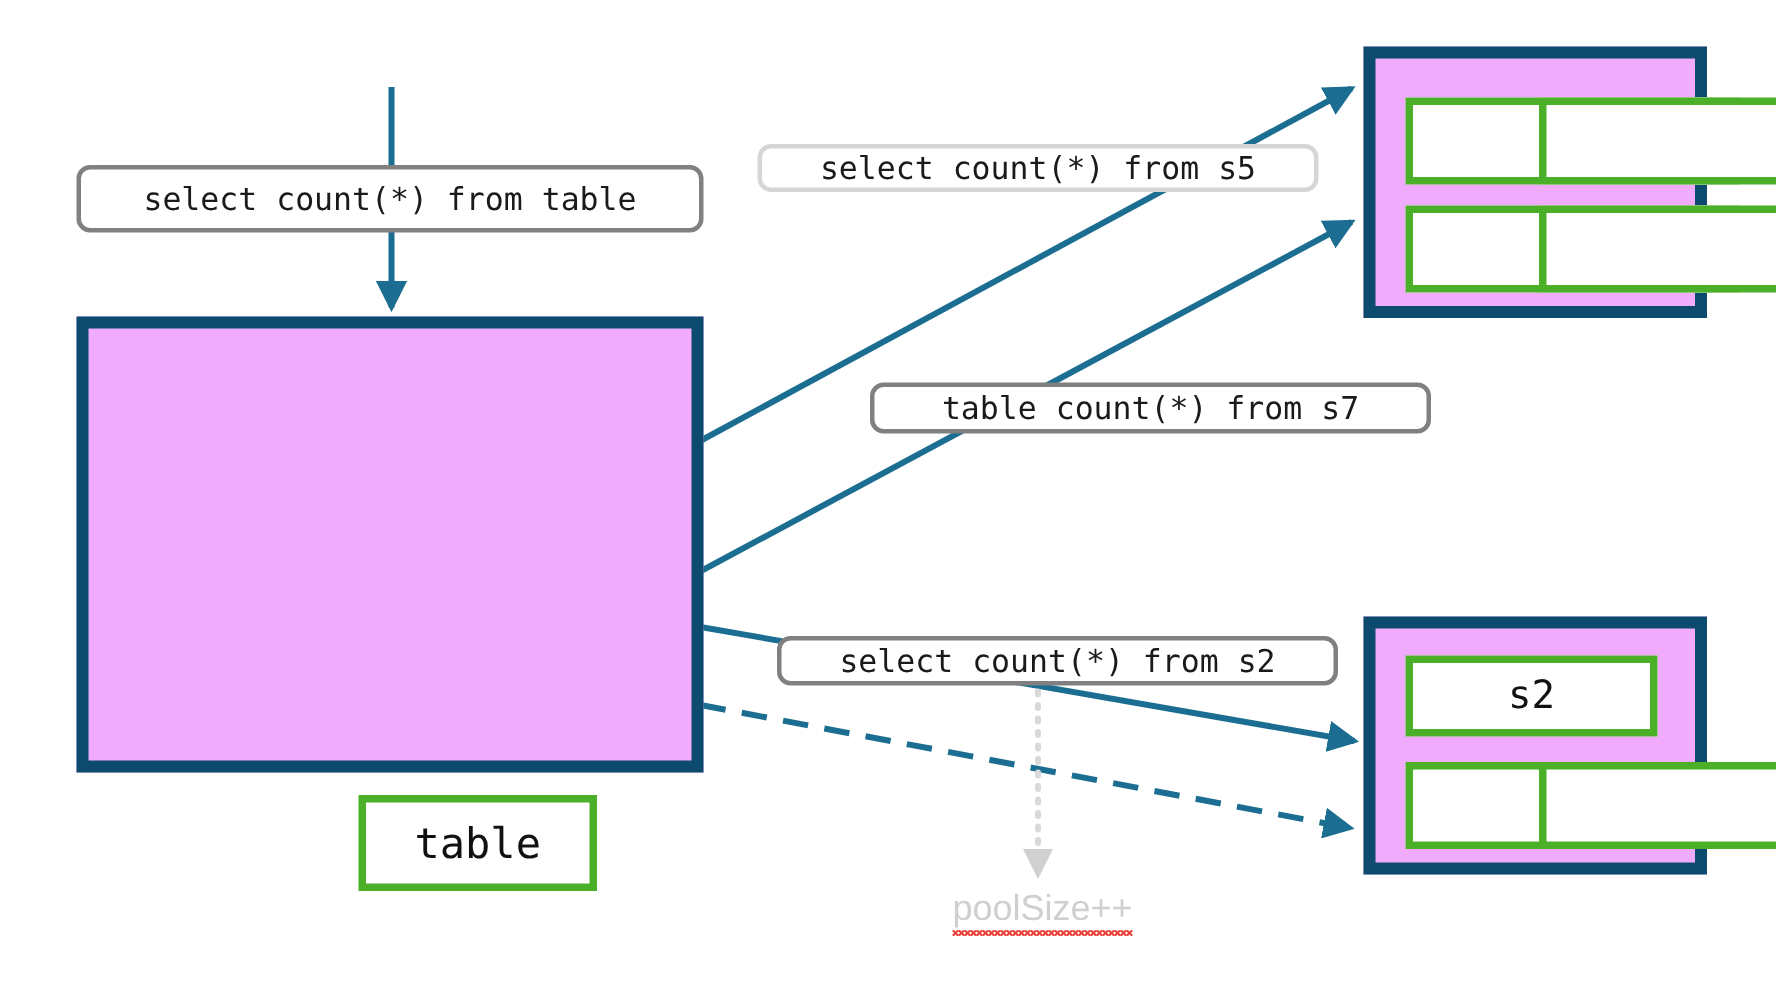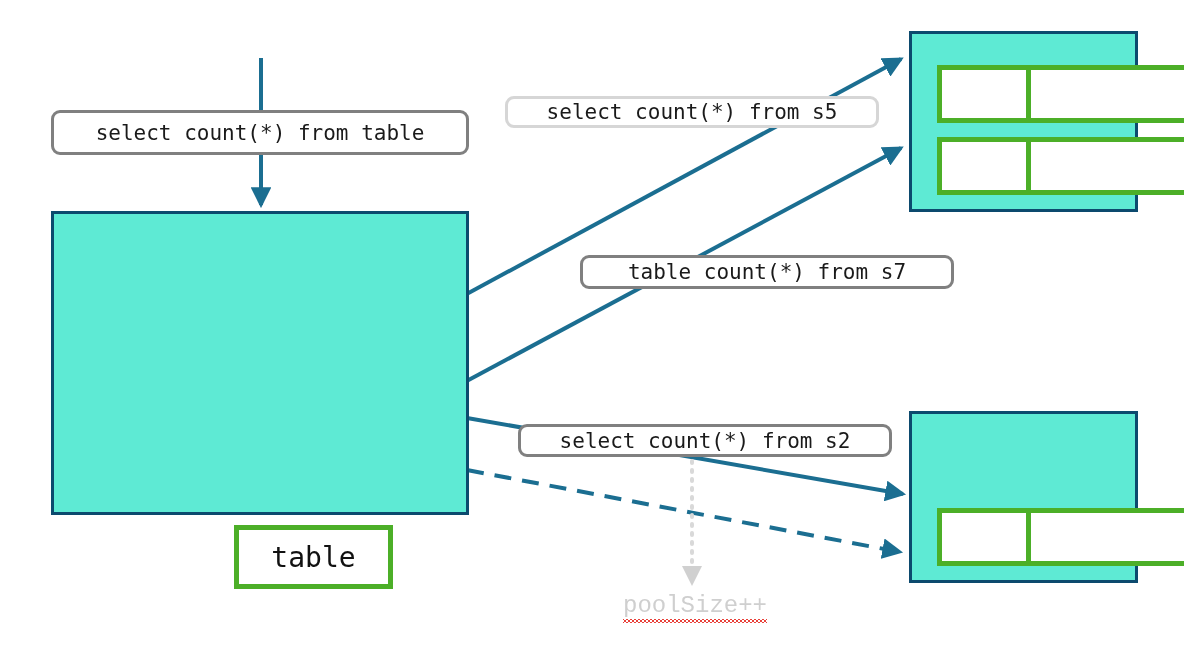--- a/index.html
+++ b/index.html
@@ -27,22 +27,22 @@
     position: absolute;
     left: 0; top: 0;
     width: 1184px;
     height: 660px;
     pointer-events: none;
   }
 
   
   .teal-block {
     position: absolute;
-    background: #5eead4;
-    border: 3px solid #0c4a6e;
+    background: #f0abfc;
+    border: 8px solid #0c4a6e;
     box-sizing: border-box;
   }
 
   #table-block {
     left: 51px;
     top: 211px;
     width: 418px;
     height: 304px;
   }
 
@@ -121,21 +121,21 @@
   #pill-s2    { left: 518px; top: 424px; width: 374px; height: 33px; }
   #pill-est   { left: 505px; top: 513px; width: 374px; height: 34px; }
 
   
   #poolsize-note {
     position: absolute;
     left: 595px;
     top: 592px;
     width: 200px;
     text-align: center;
-    font-family: Liberation Mono, monospace;
+    font-family: Liberation Sans, sans-serif;
     font-size: 24px;
     color: #cfcfcf;
     white-space: nowrap;
   }
   #poolsize-note .squiggle {
     position: relative;
     display: inline-block;
   }
   #poolsize-note .squiggle::after {
     content: "";
@@ -185,20 +185,21 @@
     <div class="node-box" id="node-table">table</div>
   </div>
 
   <div class="teal-block" id="pool-top"></div>
   <div class="node-box leftish" id="node-s1">s1</div>
   <div class="node-box leftish" id="node-s3">s3</div>
   <div class="node-box leftish" id="node-s5">s5</div>
   <div class="node-box leftish" id="node-s7">s7</div>
 
   <div class="teal-block" id="pool-bottom"></div>
+  <div class="node-box center" id="node-s2">s2</div>
   <div class="node-box leftish" id="node-s6">s6</div>
   <div class="node-box leftish" id="node-s4">s4</div>
 
   <div class="pill muted" id="pill-s5">select count(*) from s5</div>
 
 
   <div class="pill" id="pill-s7">table count(*) from s7</div>
 
   <div class="pill" id="pill-s2">select count(*) from s2</div>
 

